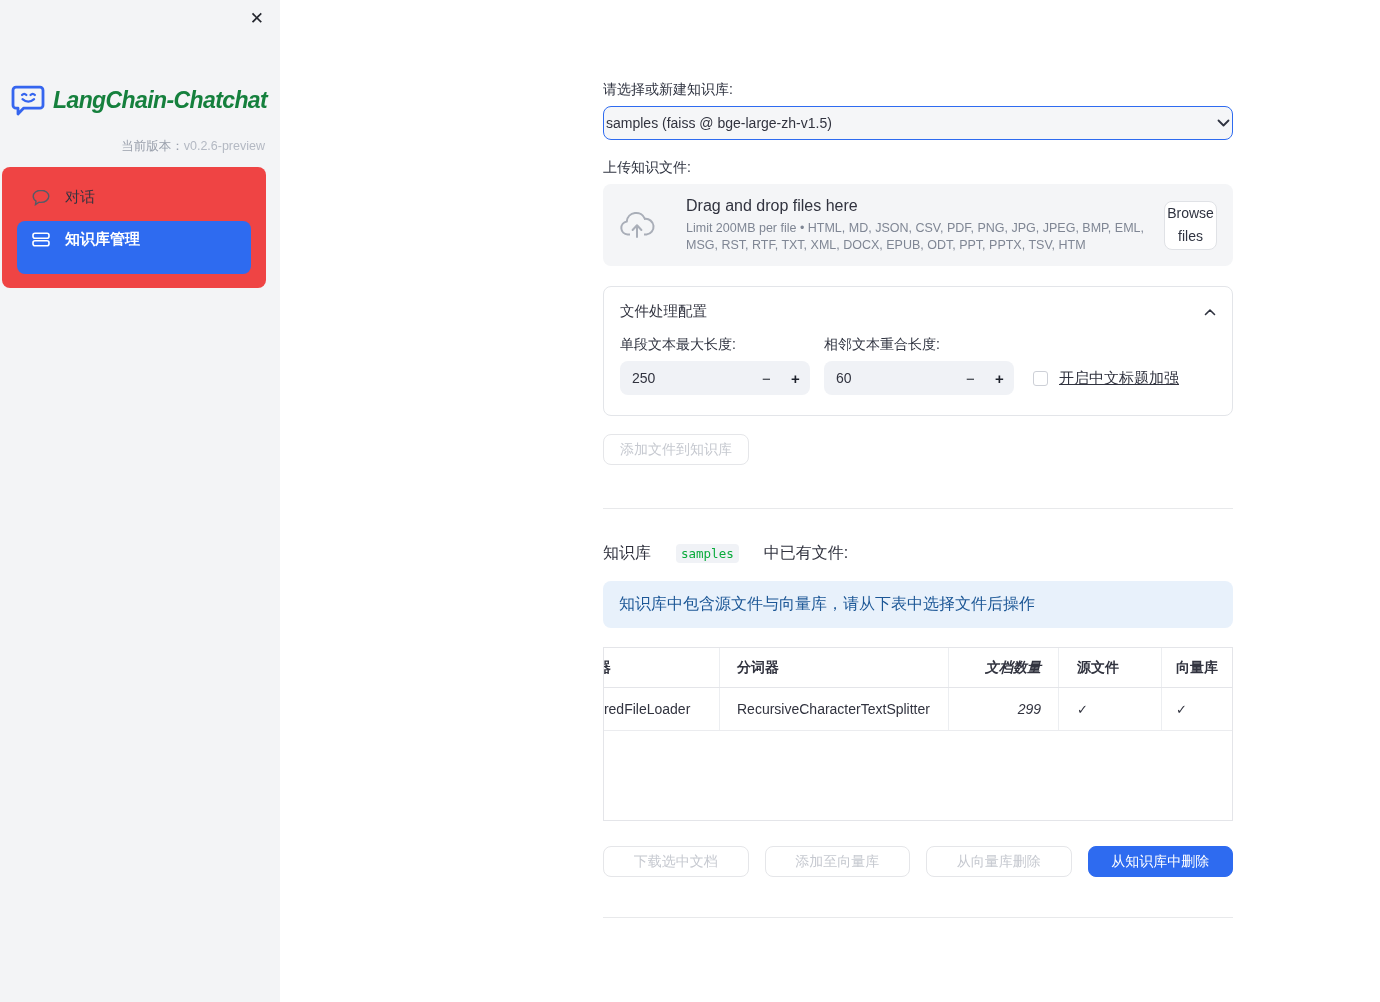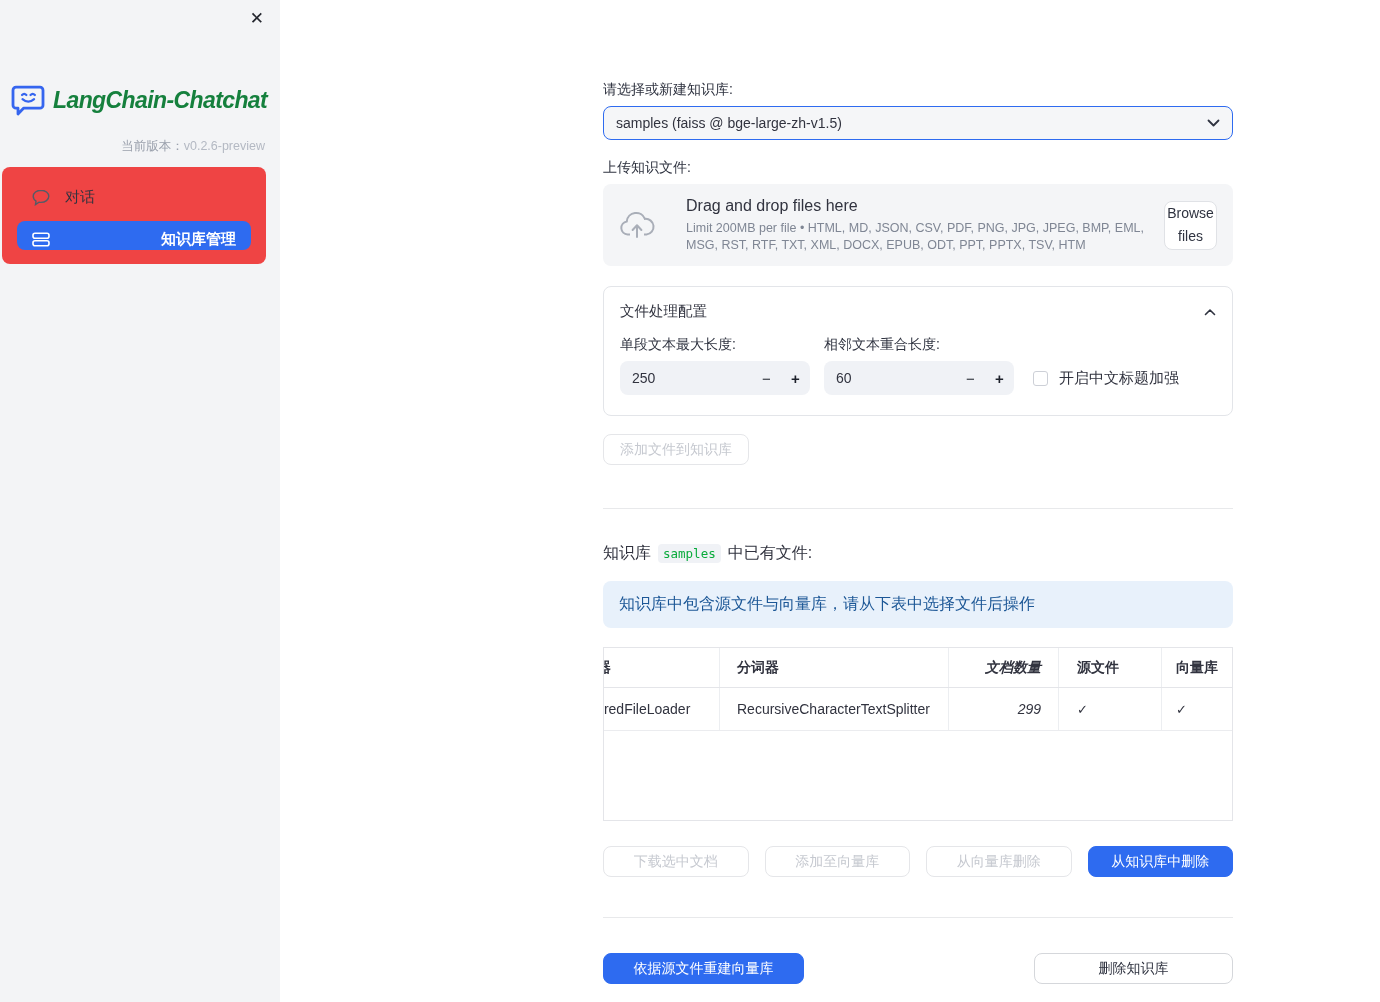--- a/index.html
+++ b/index.html
@@ -13,28 +13,28 @@
   
   .sidebar { position:absolute; top:0; left:0; width:280px; height:1002px; background:#f3f4f6; }
   .close-btn { position:absolute; top:6px; right:12px; font-size:17px; color:#24262e; cursor:pointer; padding:2px 4px; }
   .logo-row { position:absolute; top:85px; left:11px; display:flex; align-items:center; gap:8px; }
   .logo-text { font-size:23px; font-style:italic; font-weight:bold; color:#15803d; letter-spacing:-0.6px; white-space:nowrap; }
   .version { position:absolute; top:138px; right:15px; font-size:12.5px; color:#9aa0ac; }
   .version .ver-val { color:#b4b9c3; }
   .nav-card { position:absolute; top:167px; left:2px; right:14px; background:#ef4444; border-radius:8px; padding:13px 15px 14px; }
   .nav-item { display:flex; align-items:center; gap:15px; padding:8px 15px; font-size:15px; border-radius:8px; color:#31333f; cursor:pointer; }
   .nav-item + .nav-item { margin-top:6px; }
-  .nav-item.active { background:#2e6bf0; color:#ffffff; font-weight:bold; padding-top:9px; padding-bottom:1px;justify-content:space-between; }
+  .nav-item.active { background:#2e6bf0; color:#ffffff; font-weight:bold; padding-top:9px; padding-bottom:25px; }
 
   
   .main { position:absolute; top:0; left:603px; width:630px; padding-top:82px; }
   .field-label { font-size:14px; line-height:15px; color:#2f3340; margin-bottom:9px; }
 
   .selectbox { height:34px; background:#f5f6f8; border:1px solid #2e6bf0; border-radius:8px;
-    display:flex; align-items:center; padding:0 12px; font-size:14px; margin-bottom:20px; cursor:pointer; }
+    display:flex; align-items:center; padding:0 2px; font-size:14px; margin-bottom:20px; cursor:pointer; }
   .selectbox .sel-text { flex:1; }
 
   .uploader { height:82px; background:#f4f5f7; border-radius:8px; display:flex; align-items:center;
     padding:0 16px; margin-bottom:20px; }
   .upl-texts { margin-left:31px; }
   .upl-title { font-size:16px; line-height:18px; margin-bottom:5px; }
   .upl-limit { font-size:12.5px; line-height:1.32; color:#7f8694; width:478px; }
   .browse-btn { margin-left:auto; width:73px; height:49px; background:#ffffff; border:1px solid #e0e2e6;
     border-radius:8px; font-size:14px; line-height:1.62; display:flex; align-items:center; justify-content:center;
     text-align:center; cursor:pointer; color:#2f3340; }
@@ -43,33 +43,33 @@
   .exp-head { display:flex; justify-content:space-between; align-items:center; font-size:14.5px; cursor:pointer; }
   .exp-body { display:flex; align-items:flex-start; margin-top:16px; }
   .num-group { width:190px; margin-right:14px; }
   .num-input { height:34px; background:#f0f2f6; border-radius:8px; display:flex; align-items:center;
     font-size:14px; padding-left:12px; }
   .num-val { flex:1; }
   .step-btn { width:29px; text-align:center; font-size:15px; color:#1d212b; cursor:pointer; }
   .step-plus { font-weight:bold; }
   .checkbox-group { display:flex; align-items:center; height:34px; margin-top:24px; margin-left:5px; cursor:pointer; }
   .checkbox-box { width:15px; height:15px; border:1.5px solid #cdd0d7; border-radius:3px; background:#fff; }
-  .checkbox-label { font-size:15px; margin-left:11px; }
+  .checkbox-label { font-size:15px; margin-left:11px;text-decoration:underline; }
 
   .btn { height:31px; border-radius:8px; font-size:14px; display:inline-flex; align-items:center;
     justify-content:center; background:#fff; cursor:pointer; }
   .btn.disabled { border:1px solid #e5e6e9; color:#c6c9d0; cursor:default; }
   .btn.secondary { border:1px solid #d5d7db; color:#2f3340; }
   .btn.primary { background:#2e6bf0; border:1px solid #2e6bf0; color:#ffffff; }
   .add-btn { margin-top:18px; padding:0 16px; }
 
   hr.divider { border:none; border-top:1px solid #e8e9eb; margin:43px 0 0; }
   hr.divider2 { border:none; border-top:1px solid #e8e9eb; margin:40px 0 0; }
 
-  .kb-line { margin-top:34px; font-size:16px; display:flex; align-items:center; gap:7px; }
+  .kb-line { margin-top:34px; font-size:16px; display:flex; align-items:center; gap:25px; }
   .code { font-family:"DejaVu Sans Mono","Liberation Mono",monospace; font-size:12.5px; color:#09ab3b;
     background:#f0f2f6; padding:2px 5px; border-radius:4px; }
 
   .info-box { margin-top:17px; height:47px; background:#e8f1fb; border-radius:8px; display:flex;
     align-items:center; padding:0 16px; font-size:16px; color:#1c5796; }
 
   .table { margin-top:19px; height:174px; border:1px solid #e4e5e9; background:#fff; }
   .t-head { display:flex; height:40px; border-bottom:1px solid #e4e5e9; font-size:14px; font-weight:600; }
   .t-row { display:flex; height:43px; border-bottom:1px solid #ebecef; font-size:14px; }
   .t-cell { display:flex; align-items:center; overflow:hidden; white-space:nowrap; border-right:1px solid #eceef1; }
@@ -250,18 +250,14 @@
 
   <div class="actions">
     <div class="btn disabled">下载选中文档</div>
     <div class="btn disabled">添加至向量库</div>
     <div class="btn disabled">从向量库删除</div>
     <div class="btn primary">从知识库中删除</div>
   </div>
 
   <hr class="divider2">
 
-  <div class="bottom-row">
-    <div class="btn primary rebuild-btn">依据源文件重建向量库</div>
-    <div class="btn secondary delete-kb-btn">删除知识库</div>
-  </div>
 
 </div>
 
 </body></html>

